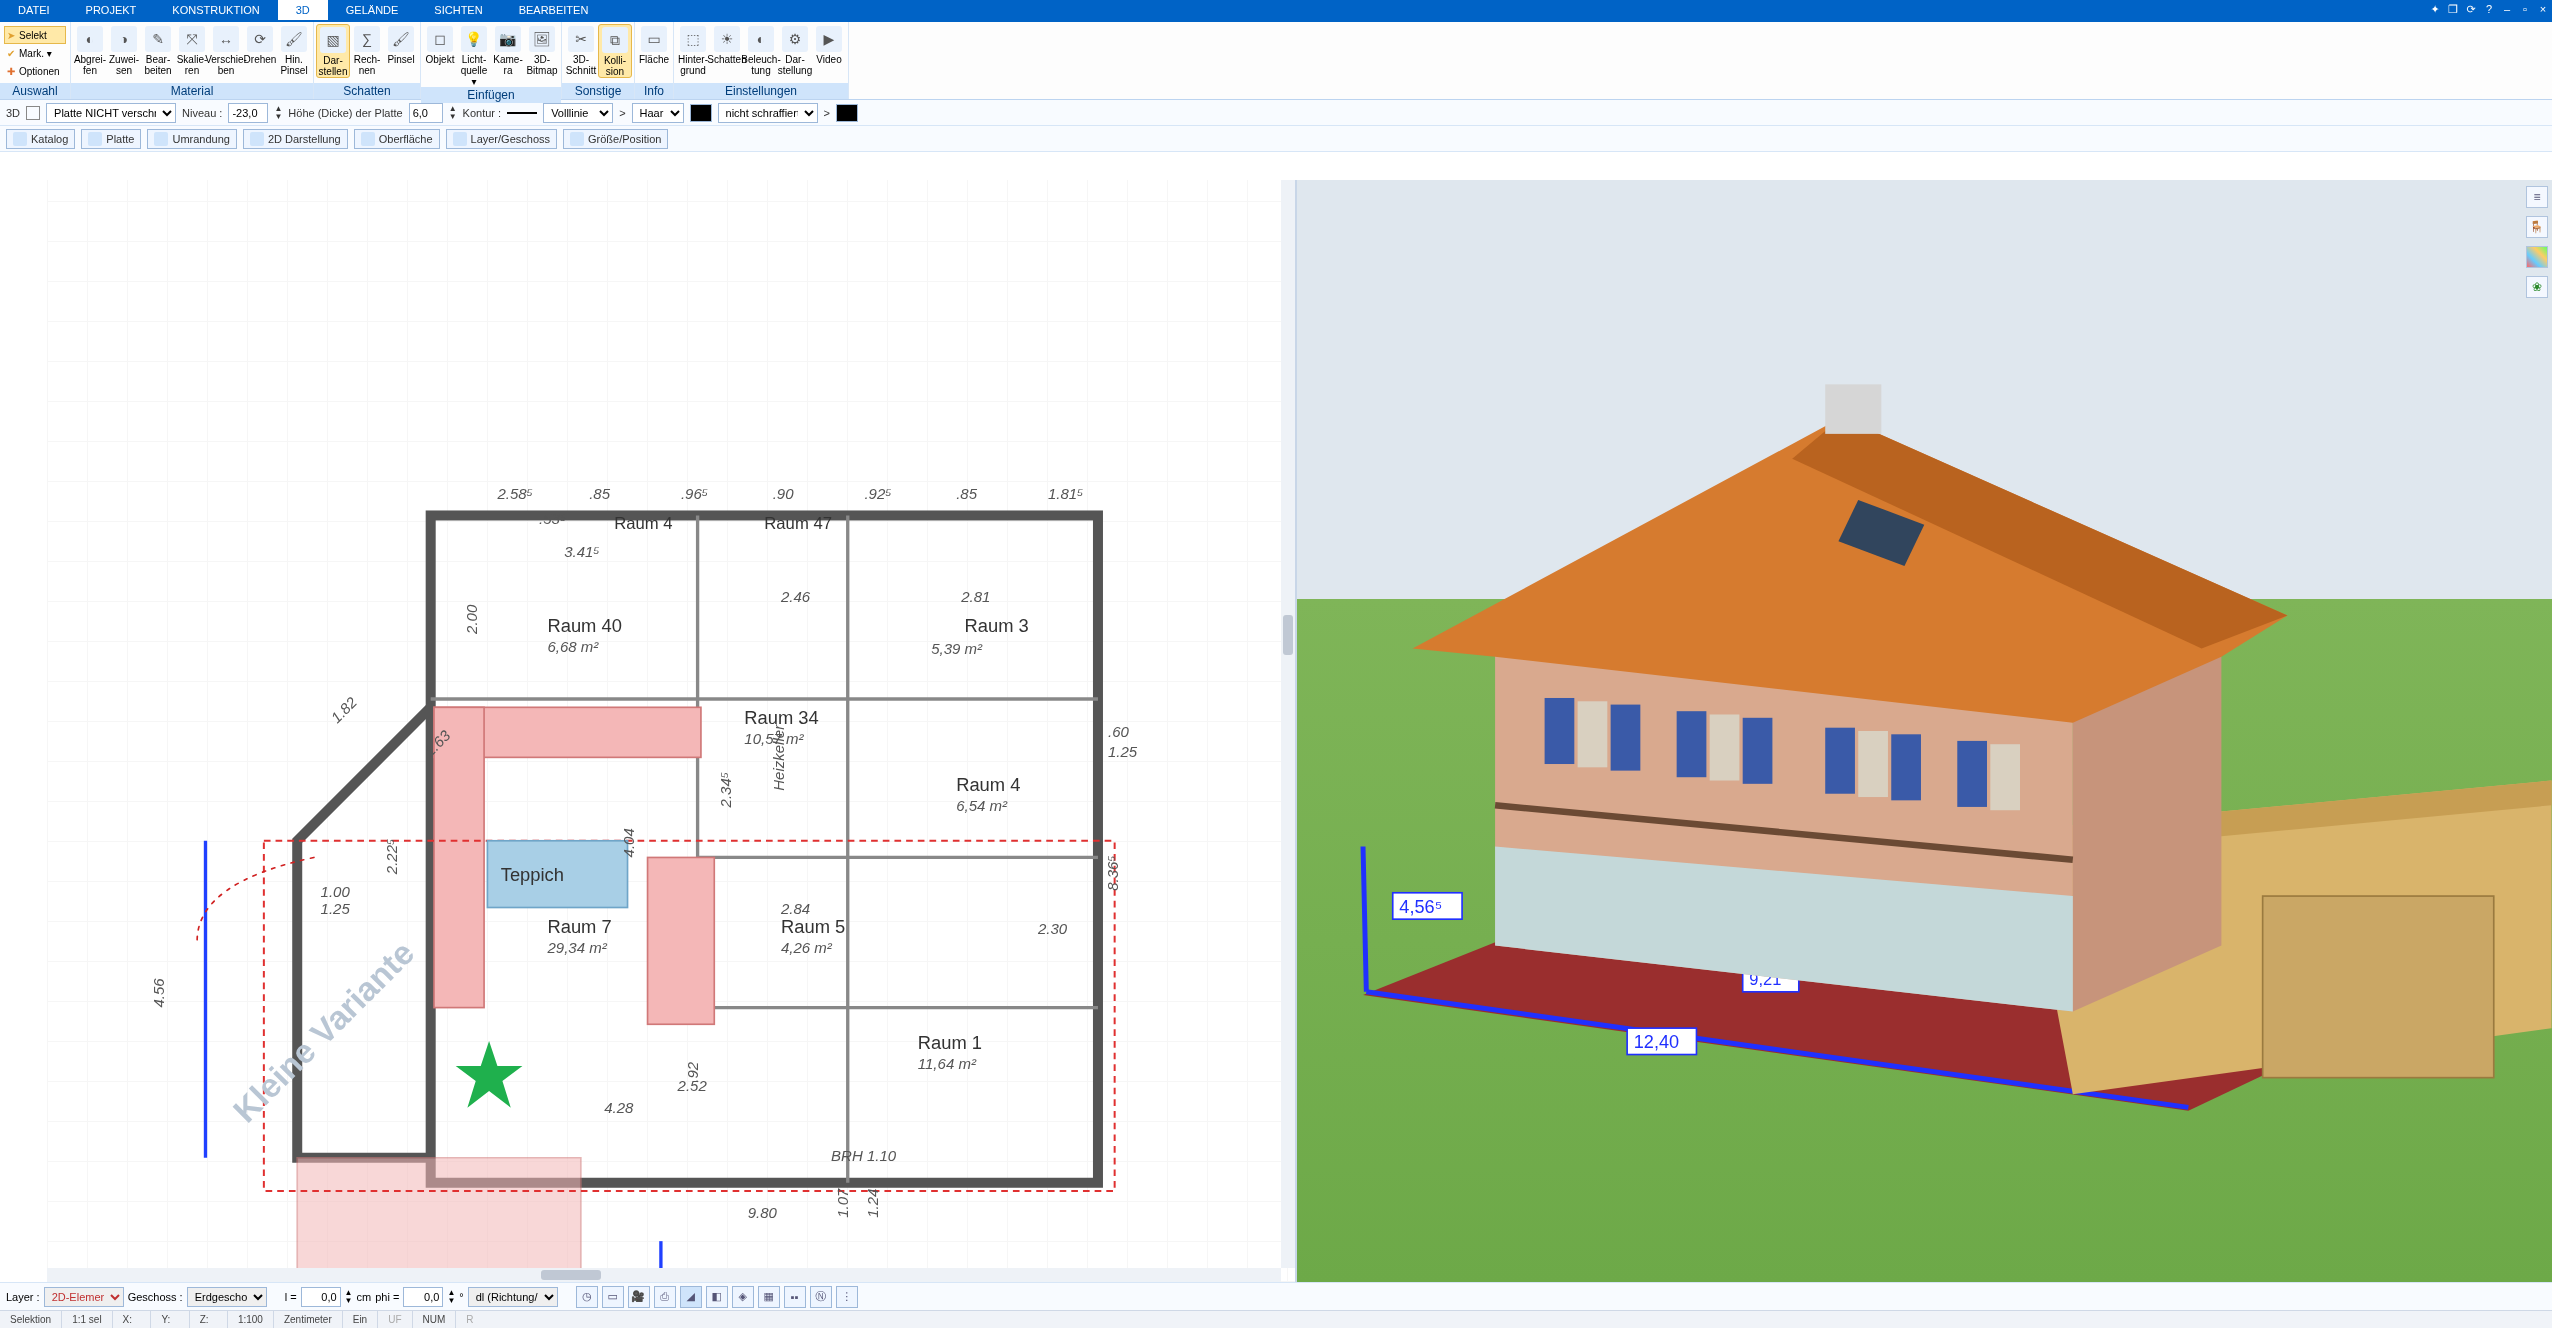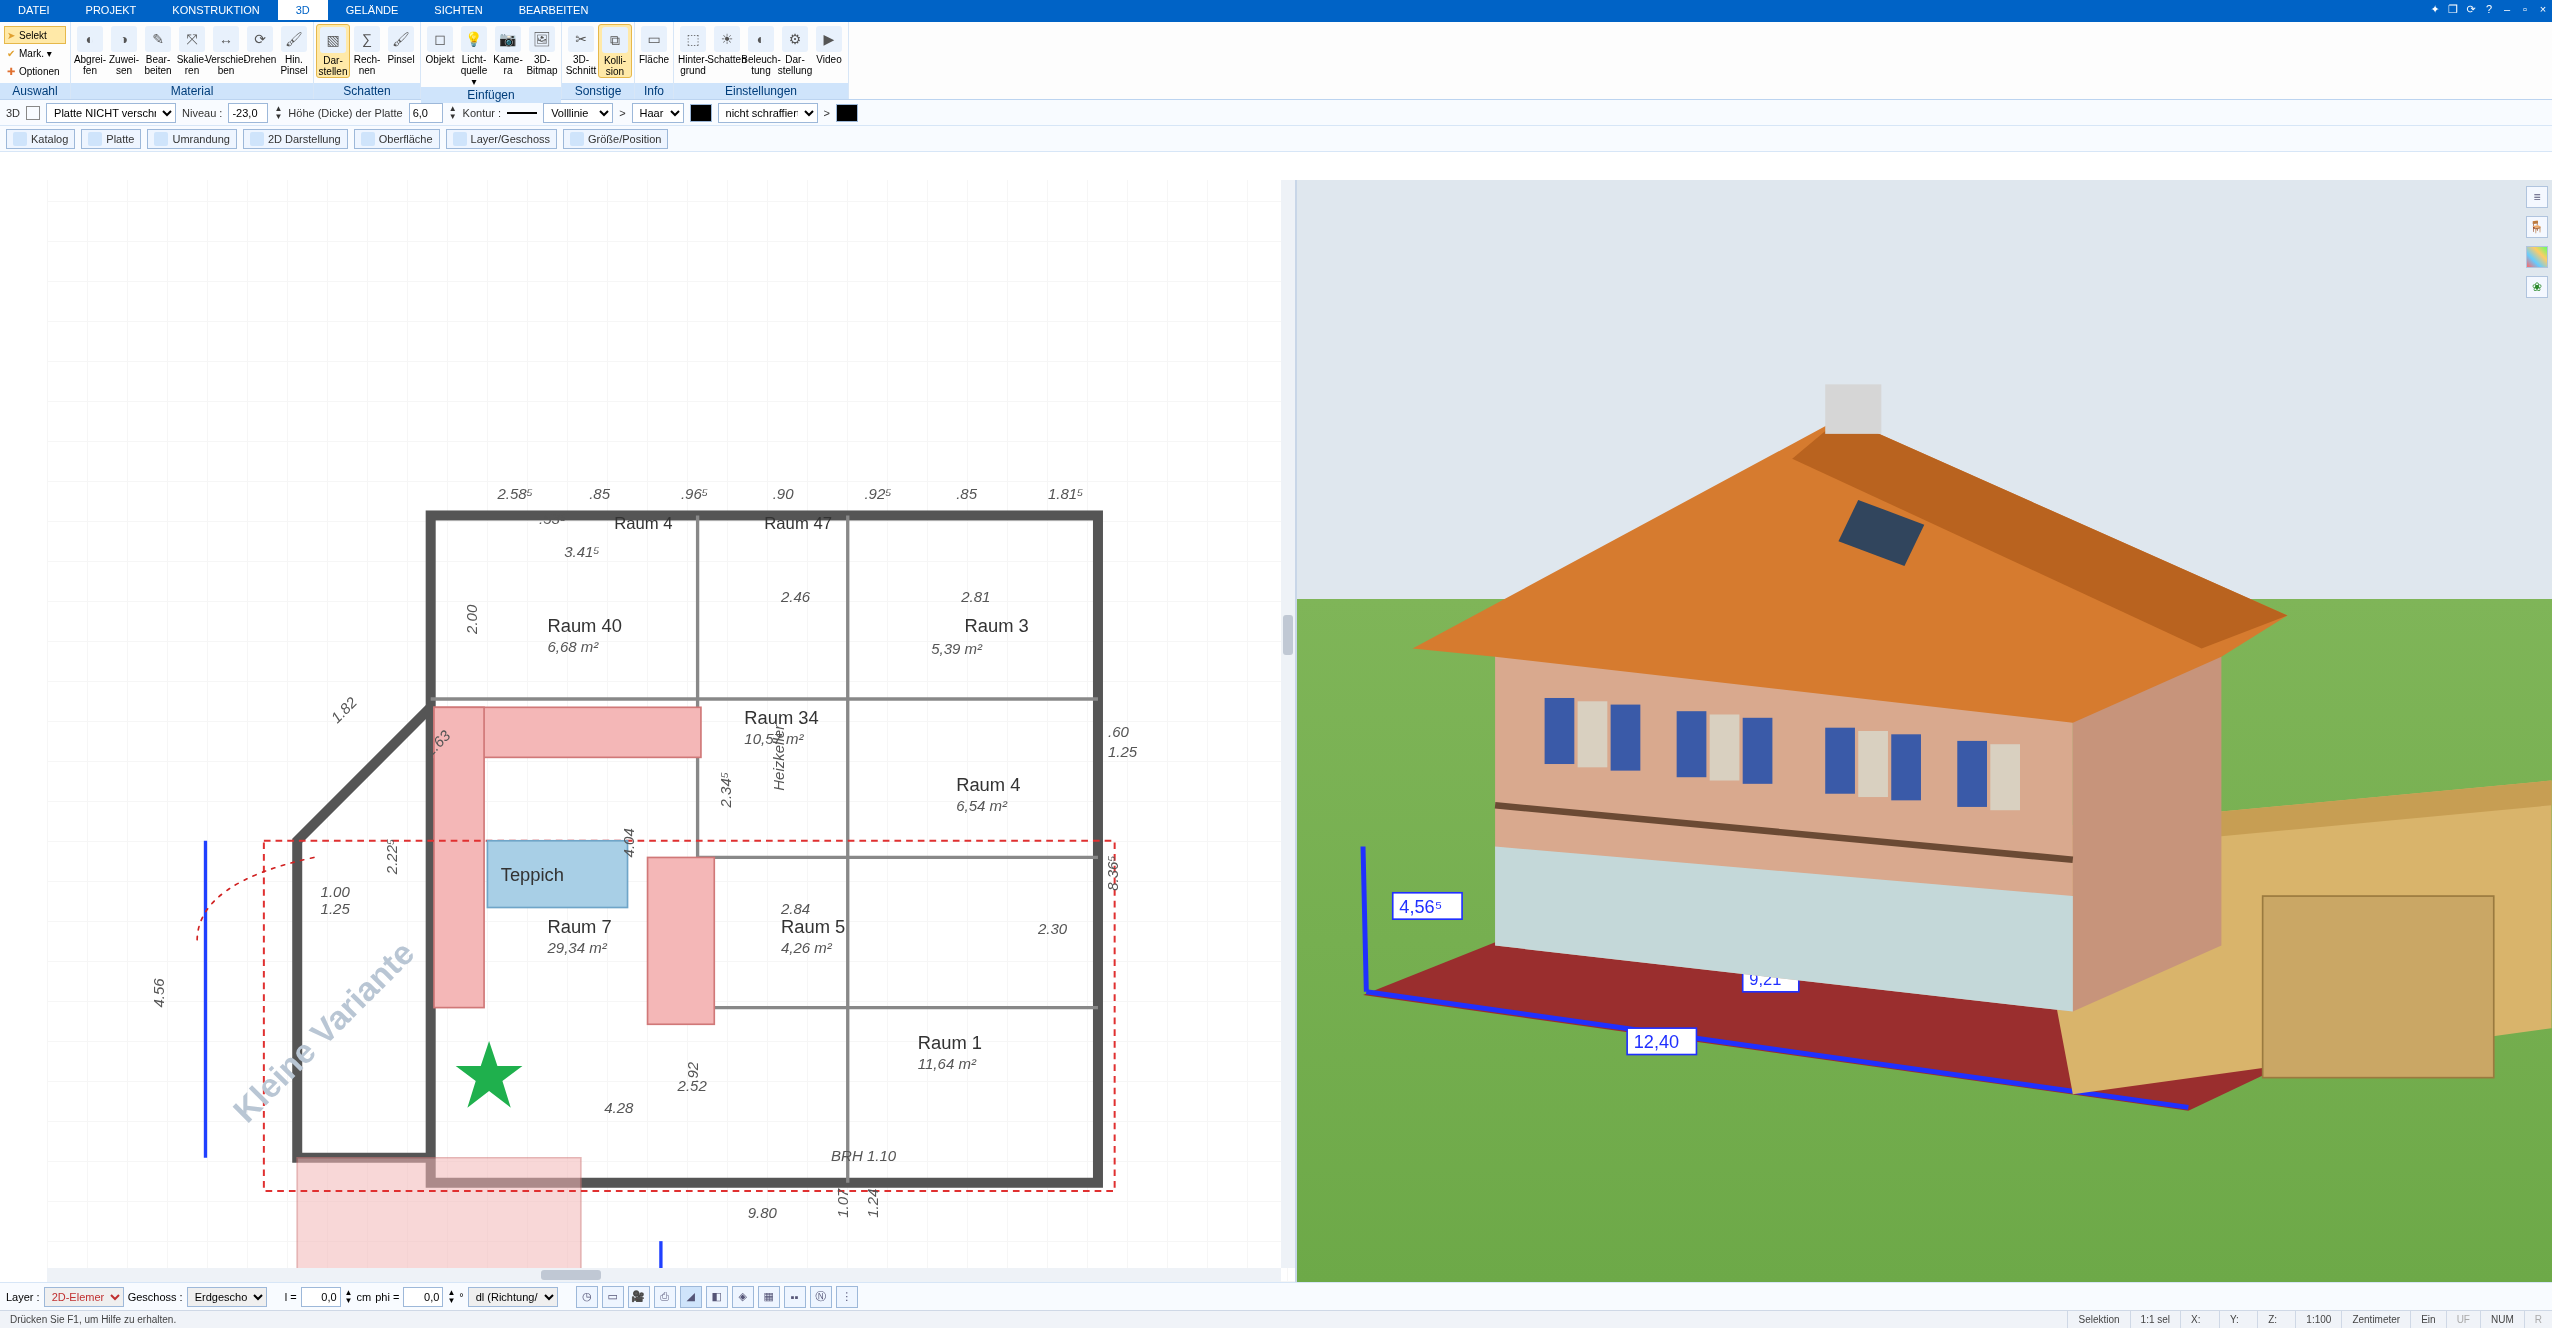--- a/index.html
+++ b/index.html
@@ -483,21 +483,20 @@
   <div class="ibtn on">◢</div>
   <div class="ibtn">◧</div>
   <div class="ibtn">◈</div>
   <div class="ibtn">▦</div>
   <div class="ibtn">▪▪</div>
   <div class="ibtn">Ⓝ</div>
   <div class="ibtn">⋮</div>
 </div>
 
 <div class="statusbar">
-  <div class="cell grow">Drücken Sie F1, um Hilfe zu erhalten.</div>
   <div class="cell">Selektion</div>
   <div class="cell">1:1 sel</div>
   <div class="cell"><span>X:</span>&nbsp;&nbsp;&nbsp;</div>
   <div class="cell"><span>Y:</span>&nbsp;&nbsp;&nbsp;</div>
   <div class="cell"><span>Z:</span>&nbsp;&nbsp;&nbsp;</div>
   <div class="cell">1:100</div>
   <div class="cell">Zentimeter</div>
   <div class="cell">Ein</div>
   <div class="cell" style="color:#aaa">UF</div>
   <div class="cell">NUM</div>

